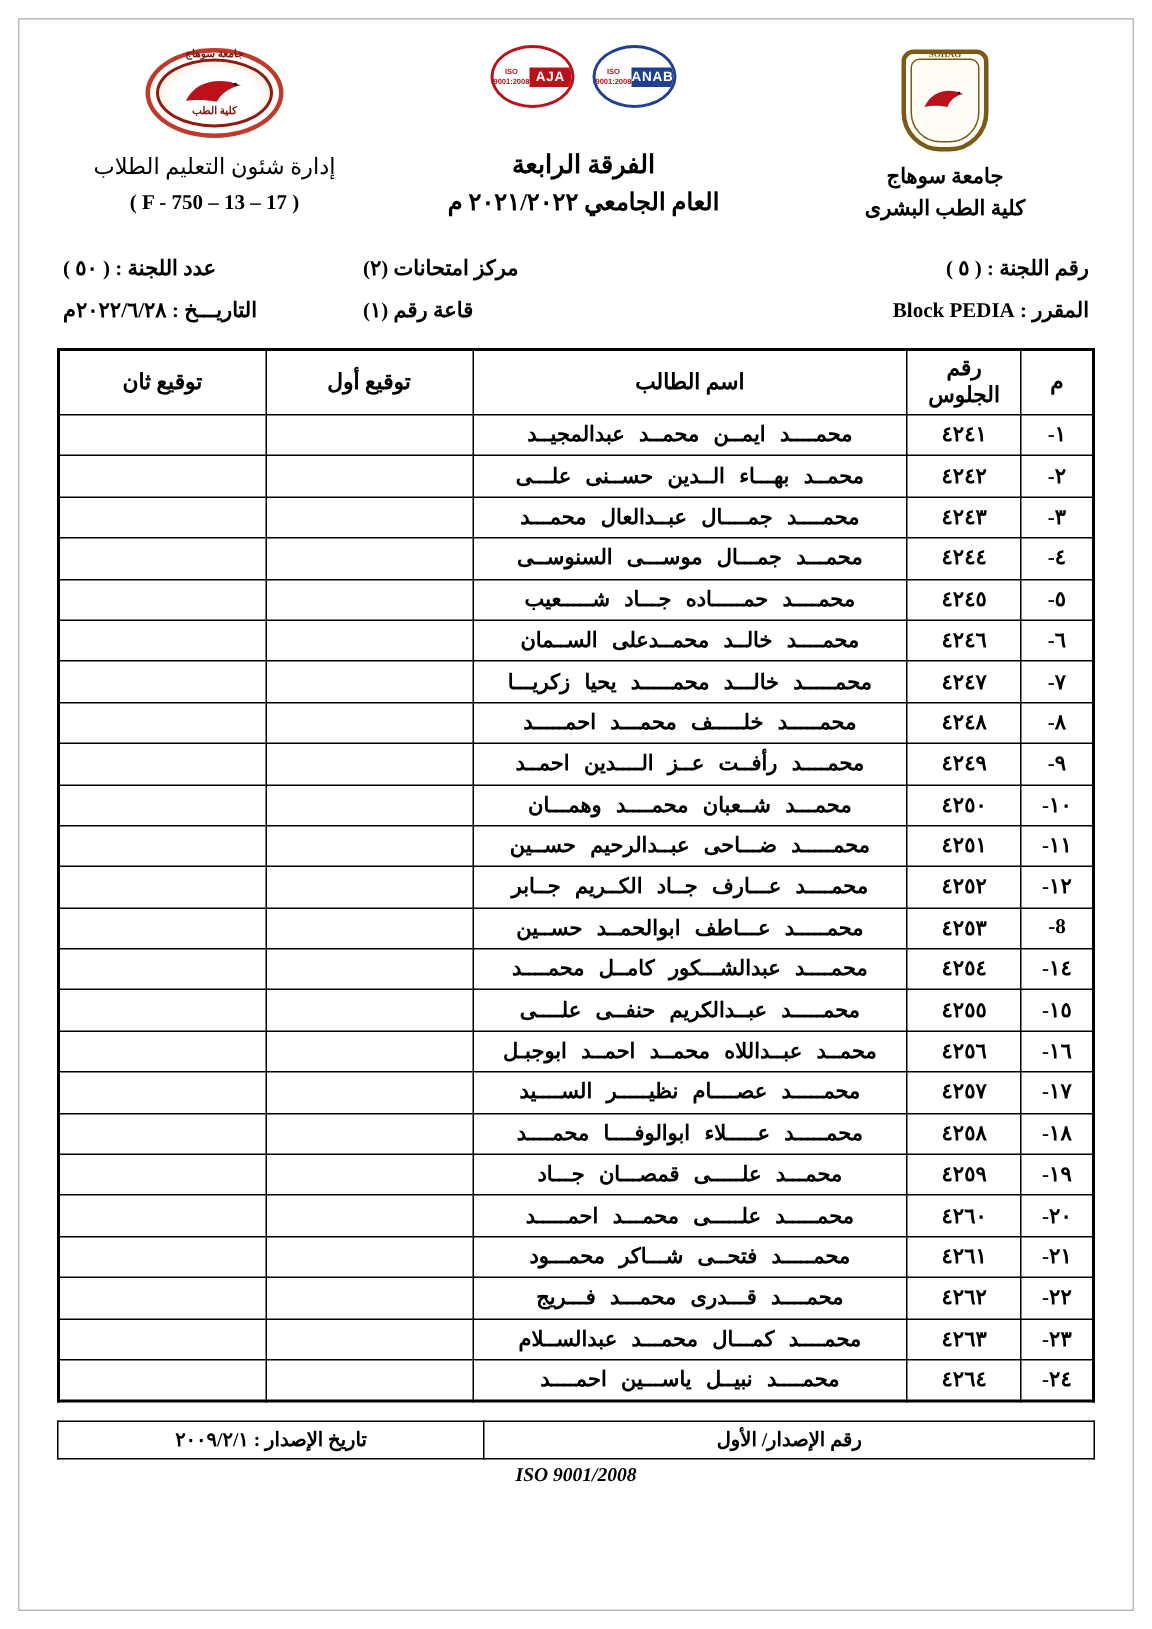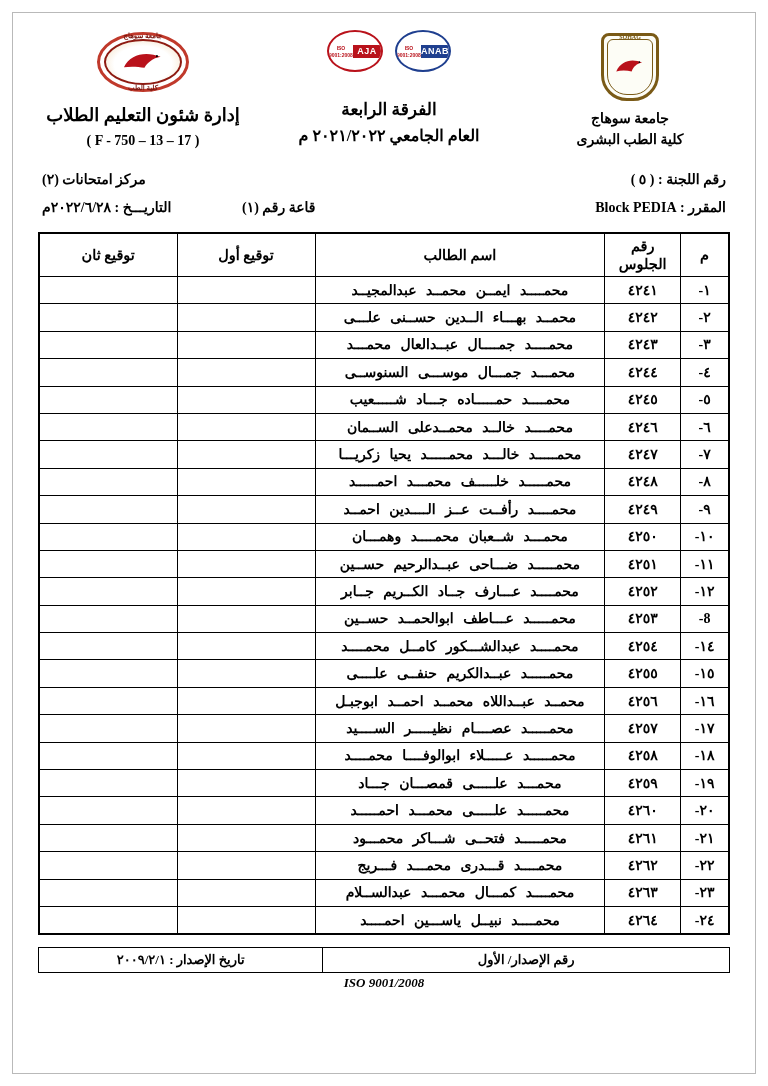--- a/index.html
+++ b/index.html
@@ -54,22 +54,22 @@
     font-size:17px;
     font-weight:bold;
     text-align:center;
     line-height:1.6;
     margin-top:20px;
   }
   .center-title .yr{
     font-size:16px;
   }
   .left-txt{
-    font-size:18px;
-    font-weight:bold;
+    font-size:15px;
+    font-weight:normal;
     text-align:right;
     line-height:1.7;
     margin-top:6px;
   }
   .form-code{
     font-size:14px;
     font-weight:bold;
     text-align:center;
     direction:ltr;
     margin-top:2px;
@@ -104,21 +104,21 @@
   .logo-soh .arc-txt{
     position:absolute;
     z-index:4;
     top:2px;left:0;right:0;
     text-align:center;
     font-size:7px;
     font-weight:bold;
     color:#7a1710;
     letter-spacing:0.5px;
   }
-  .logo-soh .arc-txt.bot{top:auto;bottom:2px;}
+  .logo-soh .arc-txt.bot{top:auto;bottom:16px;}
 
   .logo-fac{
     width:72px;height:74px;
     position:relative;
     display:flex;align-items:center;justify-content:center;
   }
   .logo-fac .shield{
     position:absolute;
     width:58px;height:68px;
     border:3px solid #7a5a16;
@@ -312,20 +312,21 @@
         </div>
         <div class="left-txt">إدارة شئون التعليم الطلاب</div>
         <div class="form-code">( F - 750 – 13 – 17 )</div>
       </div>
     </div>
 
     <div class="info">
       <div class="info-row">
         <div class="cell c-right">رقم اللجنة : ( ٥ )</div>
         <div class="cell c-mid">مركز امتحانات (٢)</div>
+        <div class="cell c-left">عدد اللجنة : ( ٥٠ )</div>
       </div>
       <div class="info-row">
         <div class="cell c-right">المقرر : Block PEDIA</div>
         <div class="cell c-mid">قاعة رقم (١)</div>
         <div class="cell c-left">التاريـــخ : ٢٠٢٢/٦/٢٨م</div>
       </div>
     </div>
 
     <table class="students">
       <colgroup>

